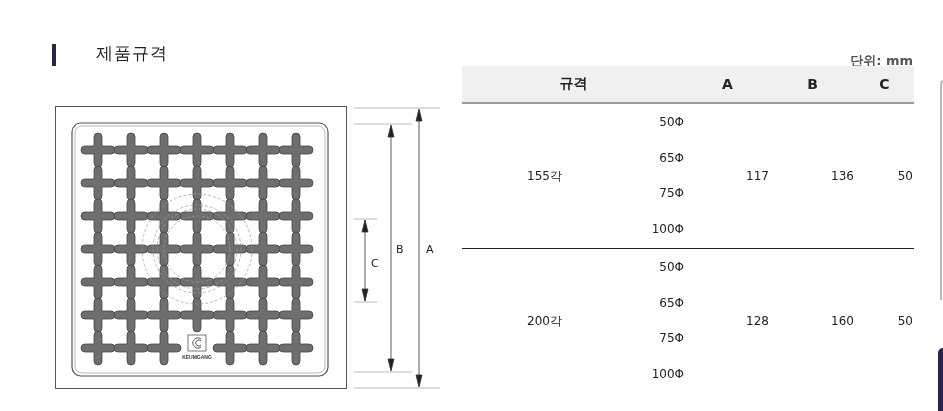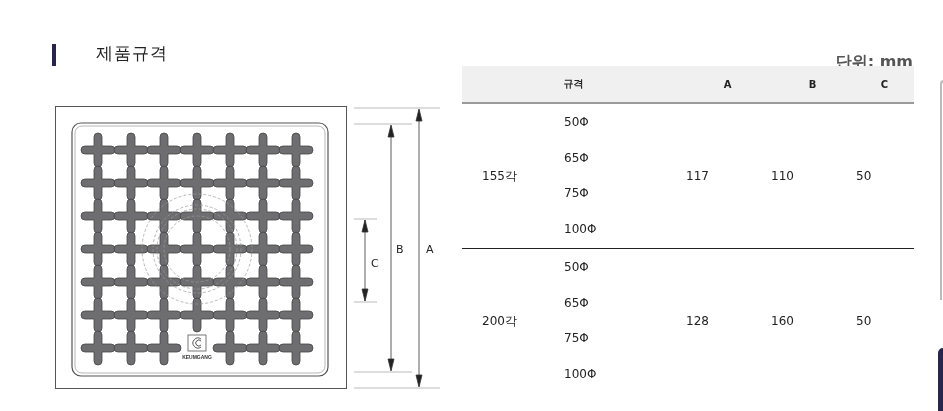--- a/index.html
+++ b/index.html
@@ -1,24 +1,24 @@
 <!DOCTYPE html>
 <html><head>
 <meta charset="utf-8">
 <style>
   html,body{margin:0;padding:0;background:#fff;}
   body{width:943px;height:411px;position:relative;overflow:hidden;font-family:"DejaVu Sans","Liberation Sans",sans-serif;color:#222;}
   .title-bar{position:absolute;left:52px;top:44px;width:4px;height:22px;background:#27254a;}
   .title{position:absolute;left:64px;top:42px;font-size:17px;font-weight:normal;color:#222;letter-spacing:1px;margin-left:32px;}
-  .unit{position:absolute;right:30px;top:52px;font-size:16px;font-weight:bold;color:#555;}
+  .unit{position:absolute;right:30px;top:52px;font-size:13px;font-weight:bold;color:#555;}
   .drawing{position:absolute;left:55px;top:106px;width:292px;height:283px;}
   .dims{position:absolute;left:352px;top:106px;width:95px;height:283px;}
   table.spec{position:absolute;left:462px;top:66px;width:452px;border-collapse:collapse;font-size:12px;}
-  table.spec th{background:#f0f0f0;height:34px;font-weight:bold;font-size:10px;color:#222;border-bottom:2px solid #9a9a9a;text-align:center;}
-  table.spec td{text-align:left;color:#222;}
+  table.spec th{background:#f0f0f0;height:34px;font-weight:bold;font-size:14px;color:#222;border-bottom:2px solid #9a9a9a;text-align:center;}
+  table.spec td{text-align:right;color:#222;}
   td.label{text-align:right;padding-left:20px;width:80px;}
   td.sizes{width:120px;}
   .size{height:35.5px;line-height:35.5px;}
   tr.group td{border-bottom:1px solid #222;}
   tr.group.last td{border-bottom:none;}
   .rightpanel{position:absolute;left:940px;top:80px;width:3px;height:218px;border-left:2px solid #bbb;border-top:2px solid #bbb;border-radius:4px 0 0 0;}
   .rightdark{position:absolute;left:938px;top:348px;width:5px;height:63px;background:#27254a;border-radius:6px 0 0 0;}
 </style>
 </head>
 <body>
@@ -137,21 +137,21 @@
   <tbody>
     <tr class="group">
       <td class="label">155각</td>
       <td class="sizes">
         <div class="size">50Φ</div>
         <div class="size">65Φ</div>
         <div class="size">75Φ</div>
         <div class="size">100Φ</div>
       </td>
       <td>117</td>
-      <td>110</td>
+      <td>136</td>
       <td>50</td>
     </tr>
     <tr class="group last">
       <td class="label">200각</td>
       <td class="sizes">
         <div class="size">50Φ</div>
         <div class="size">65Φ</div>
         <div class="size">75Φ</div>
         <div class="size">100Φ</div>
       </td>

